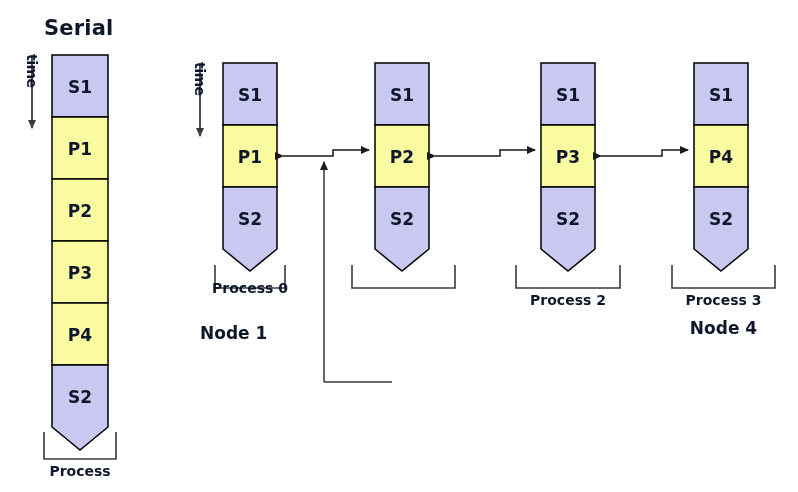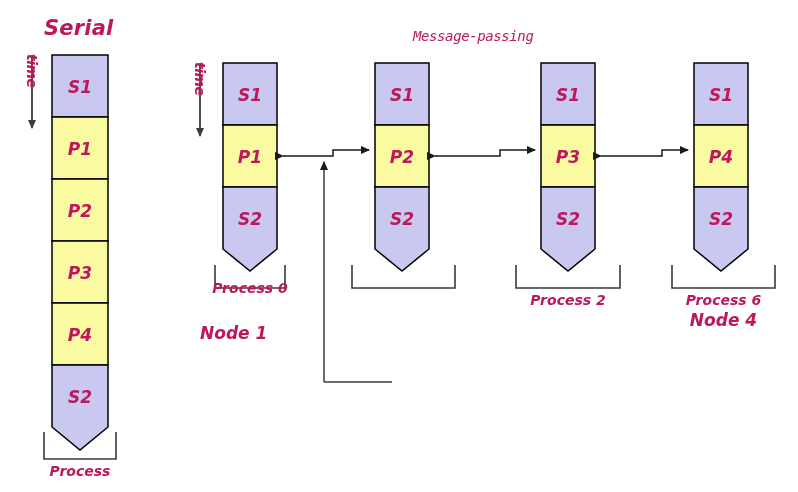--- a/index.html
+++ b/index.html
@@ -21,25 +21,24 @@
     height: 492px;
   }
   svg.diagram {
     position: absolute;
     left: 0; top: 0;
     width: 798px;
     height: 492px;
   }
   .lbl {
     position: absolute;
-    color: #be185d;
+    color: #0f172a;
     font-weight: bold;
     white-space: nowrap;
     font-family: "DejaVu Sans", sans-serif;
-    font-style: italic;
   }
   .title-serial {
     font-size: 21px;
     letter-spacing: 0.2px;
   }
   .title-mp {
     font-size: 14px;
     font-weight: normal;
     font-family: "DejaVu Sans Mono", monospace;
     letter-spacing: -0.4px;
@@ -131,21 +130,20 @@
     <path d="M435,156 L500,156 L500,150 L535,150" fill="none" stroke="#1a1a1a" stroke-width="1.5" marker-start="url(#arrowL)" marker-end="url(#arrowR)"></path>
 
     <path d="M601,156 L662,156 L662,150 L688,150" fill="none" stroke="#1a1a1a" stroke-width="1.5" marker-start="url(#arrowL)" marker-end="url(#arrowR)"></path>
 
     <path d="M324,382 L324,162" fill="none" stroke="#3a3a3a" stroke-width="1.5" marker-end="url(#arrowU)"></path>
     <path d="M324,382 L392,382" fill="none" stroke="#3a3a3a" stroke-width="1.5"></path>
   </svg>
 
   <div class="lbl title-serial" style="left:44px; top:16px;">Serial</div>
 
-  <div class="lbl title-mp" style="left:413px; top:28px;">Message-passing</div>
 
   <div class="lbl time-label" style="left:24px; top:54px;">time</div>
   <div class="lbl time-label" style="left:192px; top:62px;">time</div>
 
   <div class="lbl box-label" style="left:52px; top:77px; width:56px; text-align:center;">S1</div>
   <div class="lbl box-label" style="left:52px; top:139px; width:56px; text-align:center;">P1</div>
   <div class="lbl box-label" style="left:52px; top:201px; width:56px; text-align:center;">P2</div>
   <div class="lbl box-label" style="left:52px; top:263px; width:56px; text-align:center;">P3</div>
   <div class="lbl box-label" style="left:52px; top:325px; width:56px; text-align:center;">P4</div>
   <div class="lbl box-label" style="left:52px; top:387px; width:56px; text-align:center;">S2</div>
@@ -163,17 +161,17 @@
   <div class="lbl box-label" style="left:375px; top:209px; width:54px; text-align:center;">S2</div>
 
   <div class="lbl box-label" style="left:541px; top:85px; width:54px; text-align:center;">S1</div>
   <div class="lbl box-label" style="left:541px; top:147px; width:54px; text-align:center;">P3</div>
   <div class="lbl box-label" style="left:541px; top:209px; width:54px; text-align:center;">S2</div>
   <div class="lbl bracket-label" style="left:516px; top:292px; width:104px; text-align:center;">Process 2</div>
 
   <div class="lbl box-label" style="left:694px; top:85px; width:54px; text-align:center;">S1</div>
   <div class="lbl box-label" style="left:694px; top:147px; width:54px; text-align:center;">P4</div>
   <div class="lbl box-label" style="left:694px; top:209px; width:54px; text-align:center;">S2</div>
-  <div class="lbl bracket-label" style="left:672px; top:292px; width:103px; text-align:center;">Process 6</div>
-  <div class="lbl node-label" style="left:672px; top:310px; width:103px; text-align:center;">Node 4</div>
+  <div class="lbl bracket-label" style="left:672px; top:292px; width:103px; text-align:center;">Process 3</div>
+  <div class="lbl node-label" style="left:672px; top:318px; width:103px; text-align:center;">Node 4</div>
 
 
 </div>
 
 </body></html>

